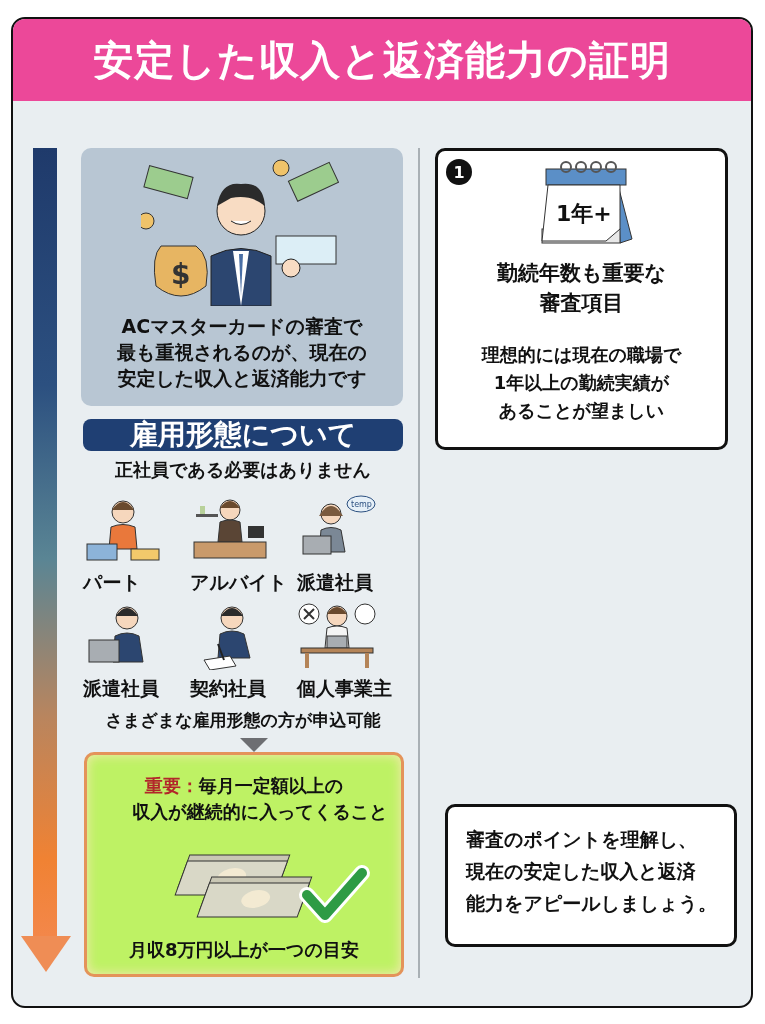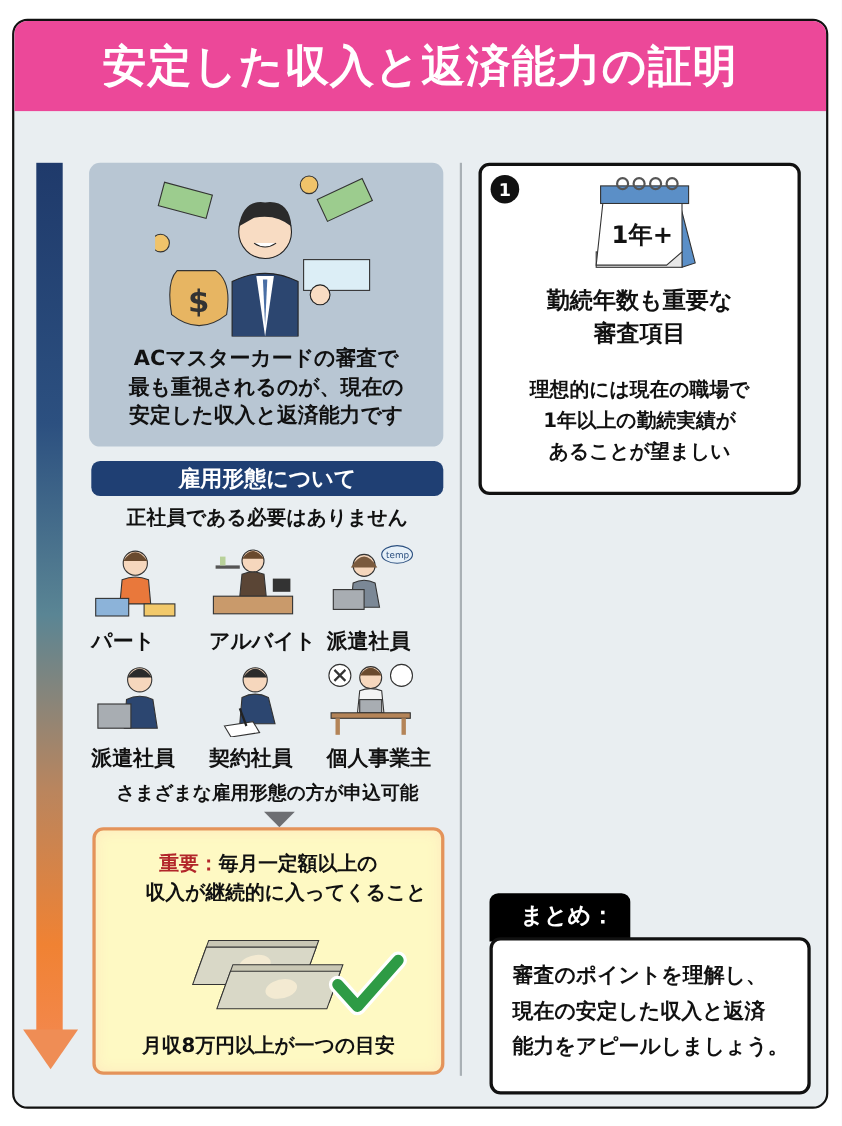--- a/index.html
+++ b/index.html
@@ -33,39 +33,39 @@
   .hero {
     position: absolute; left: 81px; top: 148px; width: 322px; height: 258px;
     background: #b8c6d3; border-radius: 10px; padding-top: 165px; text-align: center;
   }
   .hero-text { font-size: 19px; font-weight: bold; line-height: 26px; color: #111; }
   .hero-illust { position: absolute; left: 60px; top: 8px; width: 200px; height: 150px; }
 
   .section-header {
     position: absolute; left: 83px; top: 419px; width: 320px; height: 32px;
     background: #1f3f73; border-radius: 8px; color: #fff;
-    font-size: 20px; font-weight: bold; display: flex; align-items: center; justify-content: center;
+    font-size: 28px; font-weight: bold; display: flex; align-items: center; justify-content: center;
   }
   .section-sub { position: absolute; left: 83px; top: 458px; width: 320px; text-align: center; font-size: 18px; font-weight: bold; }
 
   .job-grid { position: absolute; left: 83px; top: 490px; width: 320px; }
   .job-row { display: flex; justify-content: space-between; height: 106px; }
   .job { width: 106px; text-align: left; }
   .job-icon { width: 80px; height: 70px; margin: 4px auto 2px; }
   .job-label { font-size: 19px; font-weight: bold; }
 
   .variety-text { position: absolute; left: 83px; top: 709px; width: 320px; text-align: center; font-size: 17px; font-weight: bold; }
   .down-tri {
     position: absolute; left: 240px; top: 738px; width: 0; height: 0;
     border-left: 14px solid transparent; border-right: 14px solid transparent; border-top: 14px solid #6d6e72;
   }
 
   .important-box {
     position: absolute; left: 84px; top: 752px; width: 320px; height: 225px;
-    background: #fef9c3; border: 3px solid #e4935a; border-radius: 10px; text-align: center;
+    background: #bef264; border: 3px solid #e4935a; border-radius: 10px; text-align: center;
     box-shadow: inset 0 0 12px rgba(255,230,190,0.9);
   }
   .important-line1 { margin-top: 18px; font-size: 18px; font-weight: bold; line-height: 26px; }
   .important-label { color: #b2262a; }
   .important-line2 { font-size: 18px; font-weight: bold; line-height: 26px; margin-left: 32px; }
   .cash-illust { position: absolute; left: 70px; top: 80px; width: 220px; height: 100px; }
   .important-note { position: absolute; left: 0; bottom: 12px; width: 100%; font-size: 18px; font-weight: bold; }
 
   
   .card {
@@ -79,21 +79,21 @@
   .calendar { position: absolute; left: 98px; top: 8px; width: 100px; height: 92px; }
   .card-heading { position: absolute; left: 0; top: 107px; width: 100%; font-size: 21px; font-weight: bold; line-height: 30px; }
   .card-body { position: absolute; left: 0; top: 190px; width: 100%; font-size: 18px; font-weight: bold; line-height: 28px; }
 
   .summary-tab {
     position: absolute; left: 445px; top: 812px; width: 128px; height: 44px;
     background: #000; color: #fff; border-radius: 8px 8px 0 0; font-size: 21px; font-weight: bold;
     padding-left: 28px; padding-top: 6px;
   }
   .summary-box {
-    position: absolute; left: 445px; top: 852px; width: 292px; height: 143px;
+    position: absolute; left: 445px; top: 804px; width: 292px; height: 143px;
     background: #fff; border: 3px solid #111; border-radius: 10px;
     padding: 16px 0 0 18px; font-size: 19px; font-weight: bold; line-height: 32px;
   }
 </style>
 </head>
 <body>
 
 <div class="frame">
   <div class="title-bar">
     <div class="title-text">安定した収入と返済能力の証明</div>

